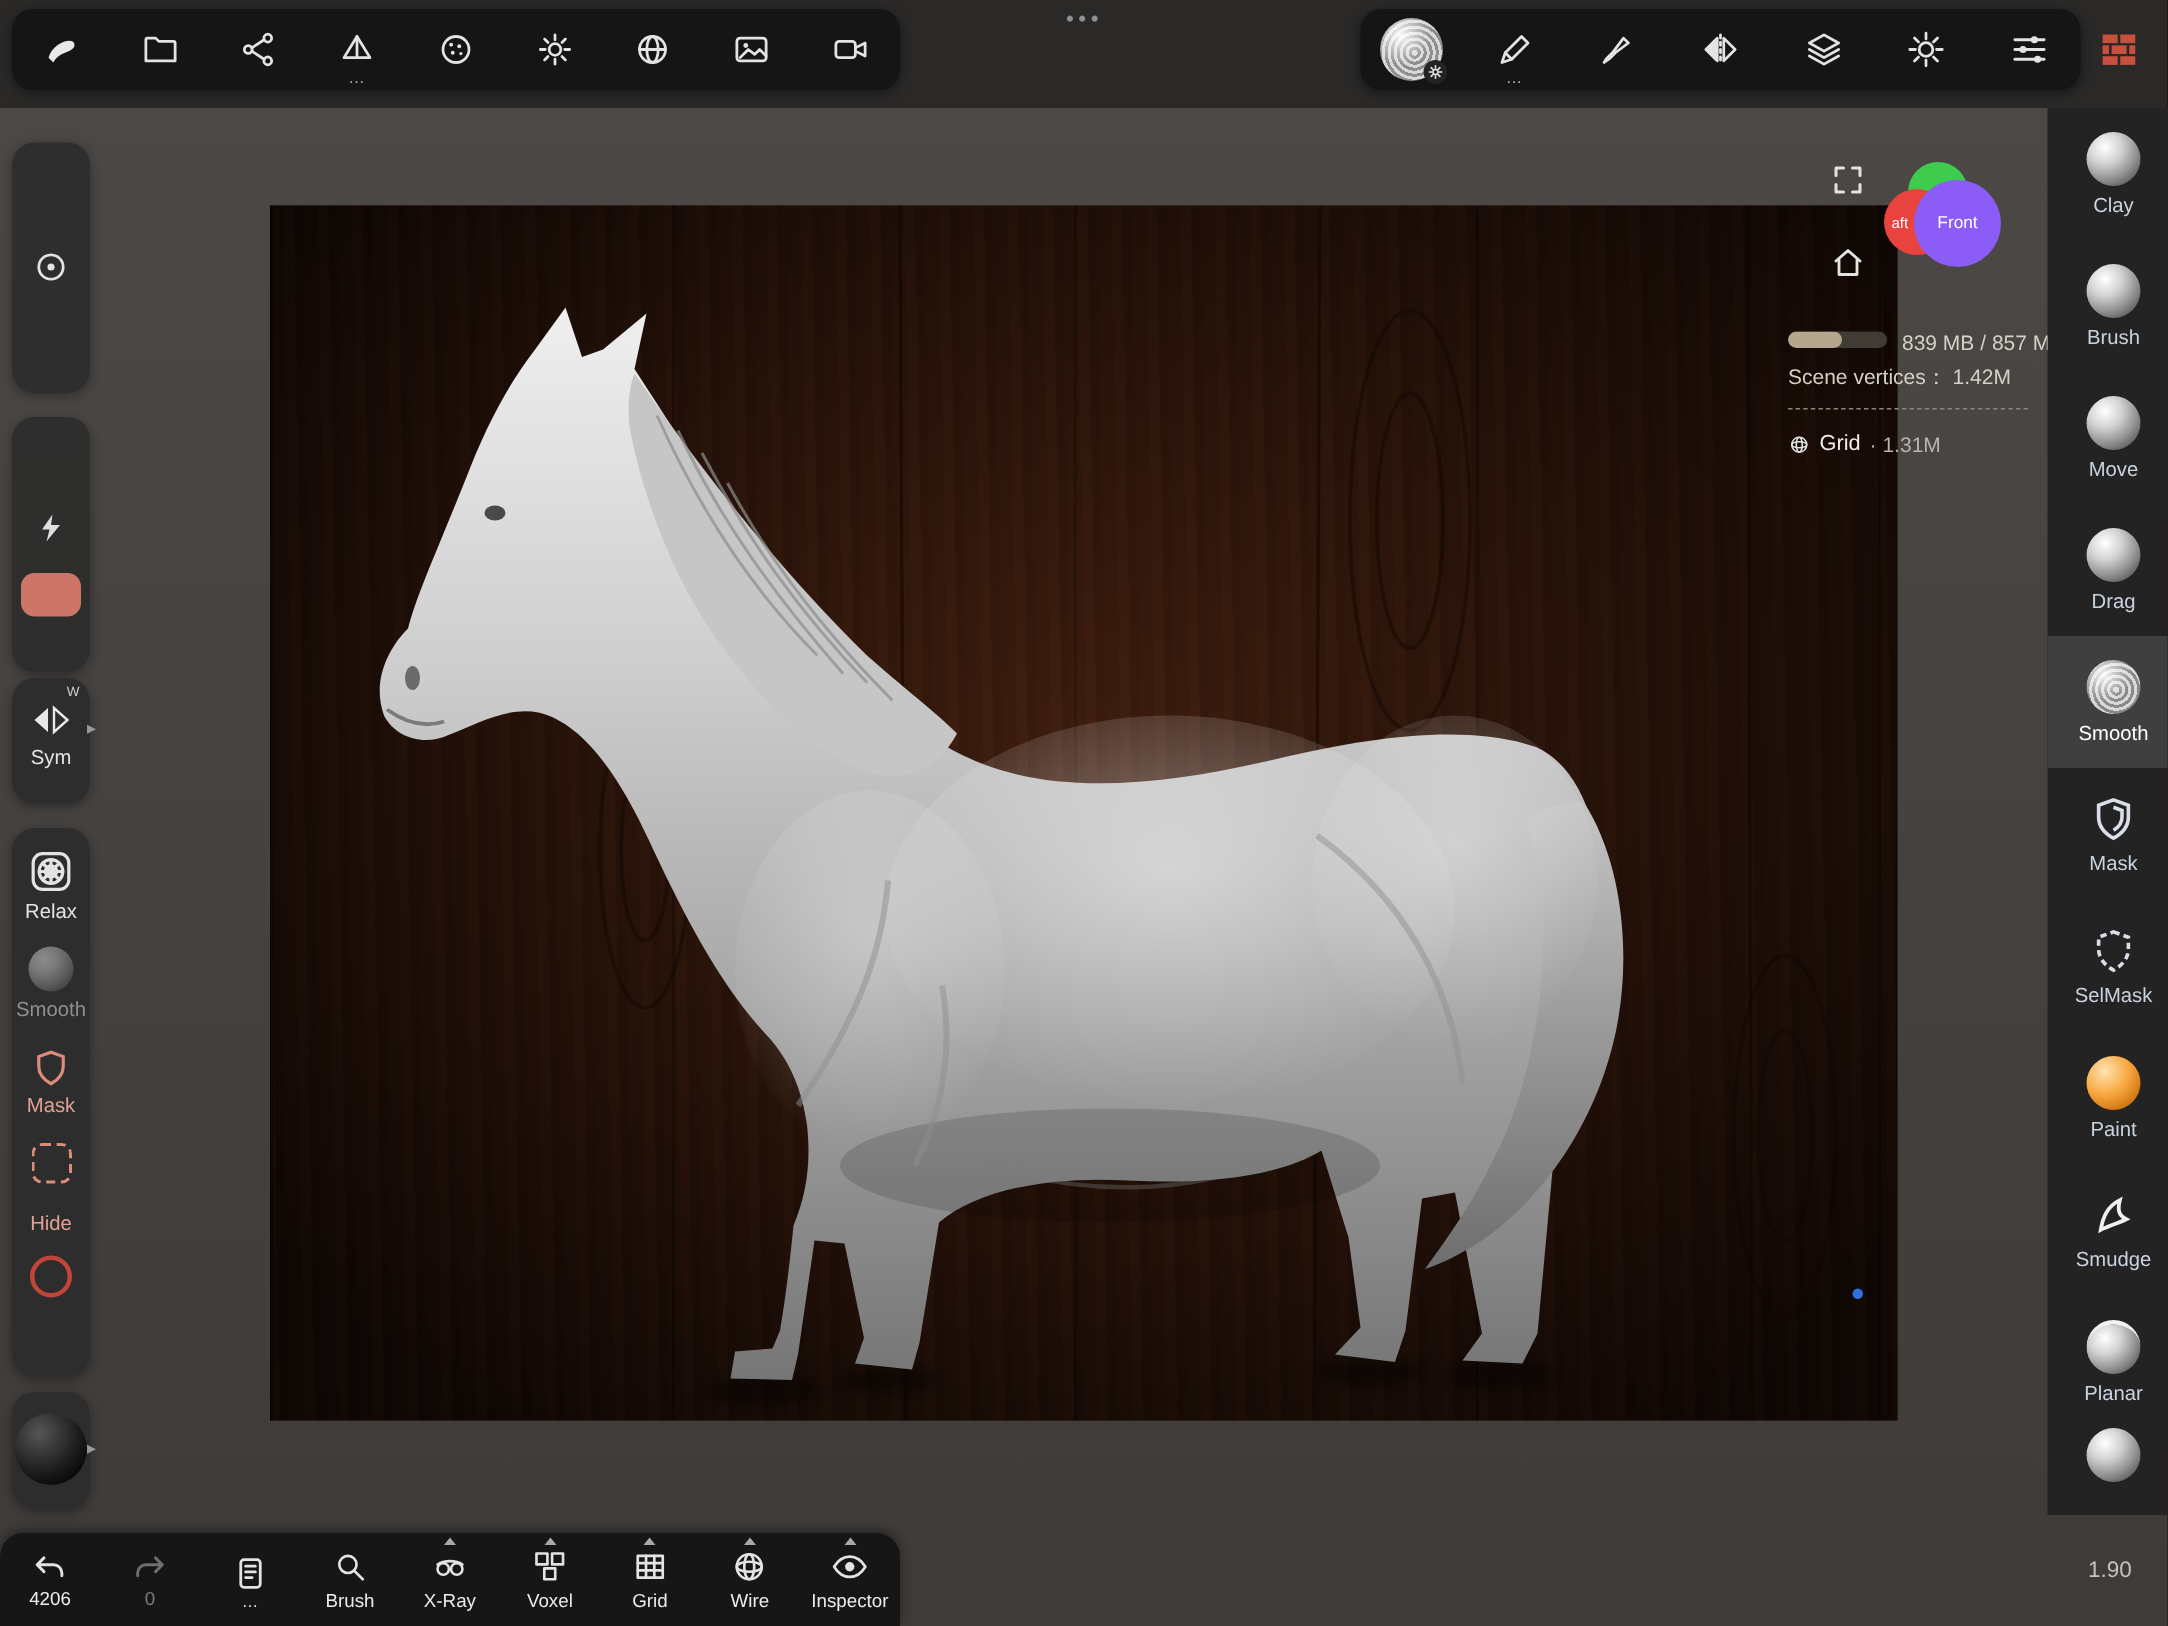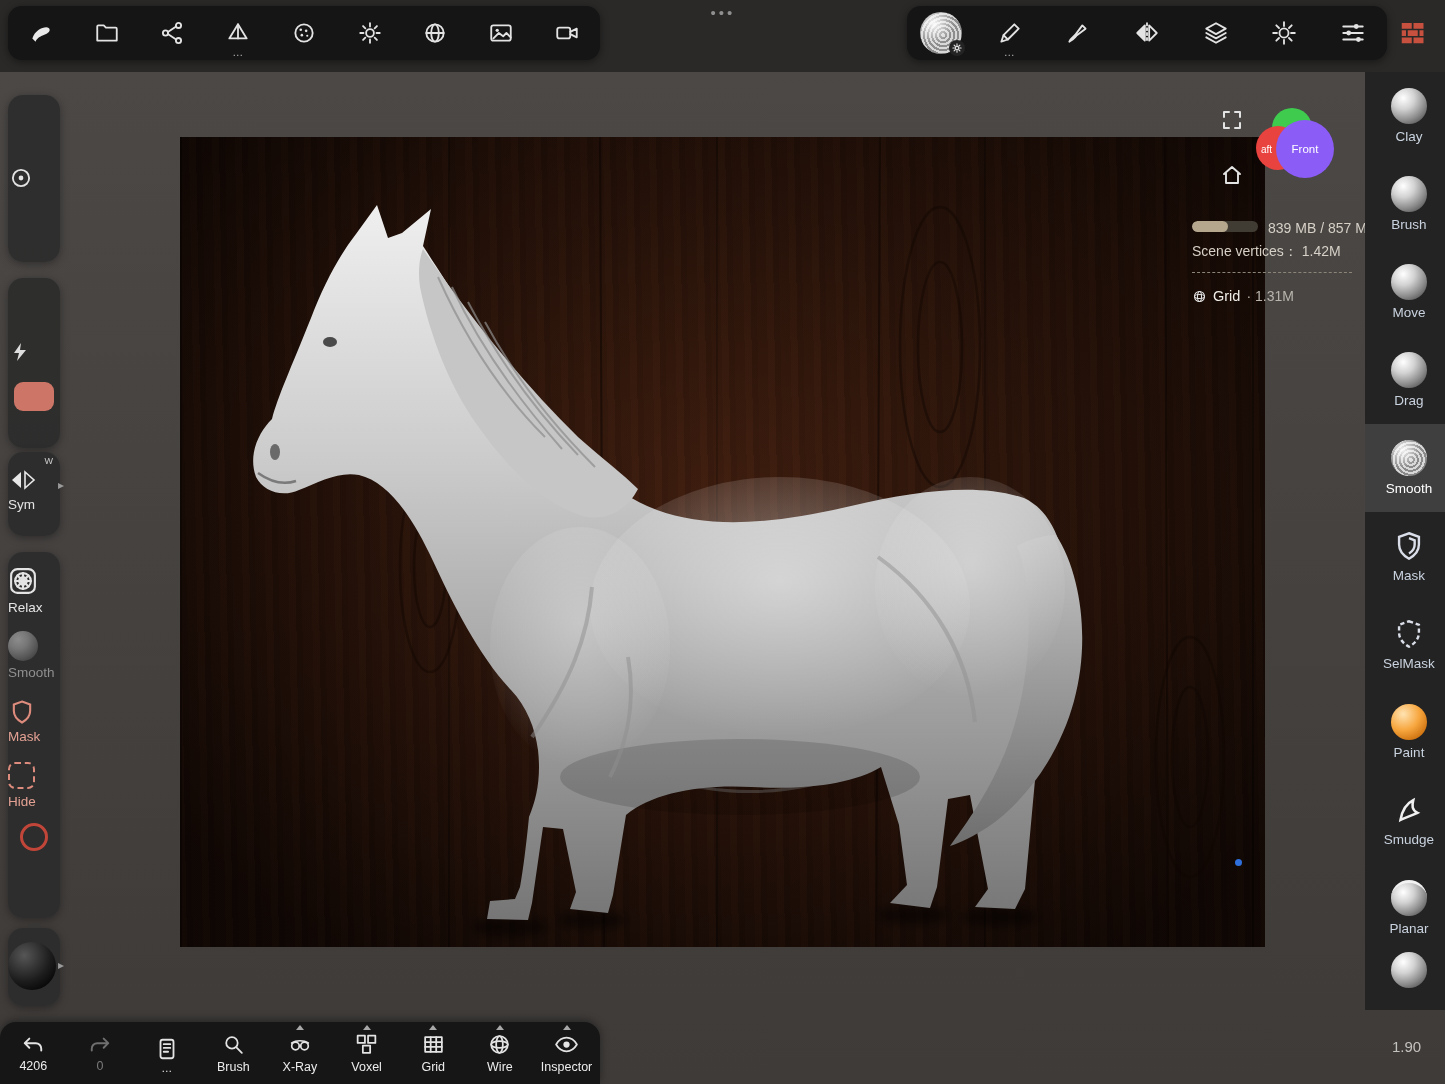--- a/index.html
+++ b/index.html
@@ -28,21 +28,21 @@
       radial-gradient(circle at 35% 30%, #eee, #777 85%)}
   .gear-badge{position:absolute;right:-3px;bottom:-2px;width:16px;height:16px;border-radius:50%;
     background:#232323;display:flex;align-items:center;justify-content:center}
 
   .bricks-btn{position:absolute;left:1392px;top:12px;width:42px;height:42px;display:flex;
     align-items:center;justify-content:center;cursor:pointer}
 
   
   .panel{position:absolute;left:8px;width:52px;background:rgba(44,44,44,.93);border-radius:15px;
     box-shadow:0 2px 8px rgba(0,0,0,.35)}
-  .panel .cell{display:flex;flex-direction:column;align-items:flex-start;justify-content:center}
+  .panel .cell{display:flex;flex-direction:column;align-items:center;justify-content:center}
   .side-label{font-size:13.5px;color:#e4e4e4;text-align:center}
   .side-label.salmon{color:#e2a193}
   .side-label.disabled{color:#8f8f8f}
   .salmon-btn{width:40px;height:29px;border-radius:9px;background:#cd7668;margin:0 auto;cursor:pointer}
   .hide-box{width:27px;height:27px;border:2px dashed #dd8b7c;border-radius:7px}
   .mini-arrow{position:absolute;right:-4px;color:#9a9a9a;font-size:12px}
   .black-sphere{width:48px;height:48px;border-radius:50%;
     background:radial-gradient(circle at 34% 28%, #565656, #1d1d1d 55%, #000 90%)}
   .red-partial{width:28px;height:28px;border-radius:50%;border:3px solid #c14639;margin:0 auto}
   .sym-badge{position:absolute;top:4px;right:7px;font-size:9px;color:#cfcfcf}
@@ -371,21 +371,21 @@
     <div class="side-label disabled" style="margin-top:4px">Smooth</div>
   </div>
   <div class="cell" style="padding-top:18px">
     <svg width="28" height="28" viewBox="0 0 24 24" fill="none" stroke="#dd8b7c" stroke-width="1.8">
         <path d="M12,3 L19,5.5 V11 C19,15.5 16,18.8 12,21 C8,18.8 5,15.5 5,11 V5.5 Z"></path>
       </svg>
     <div class="side-label salmon" style="margin-top:3px">Mask</div>
   </div>
   <div class="cell" style="padding-top:18px">
     <div class="hide-box"></div>
-    <div class="side-label salmon" style="margin-top:5px">Hide</div>
+    <div class="side-label salmon" style="margin-top:19px">Hide</div>
   </div>
   <div style="margin-top:14px">
       <div class="red-partial"></div>
     </div>
 </div>
 
 <div class="panel" style="top:928px;height:78px">
   <div class="cell" style="padding-top:14px">
     <div class="black-sphere"></div>
   </div>

